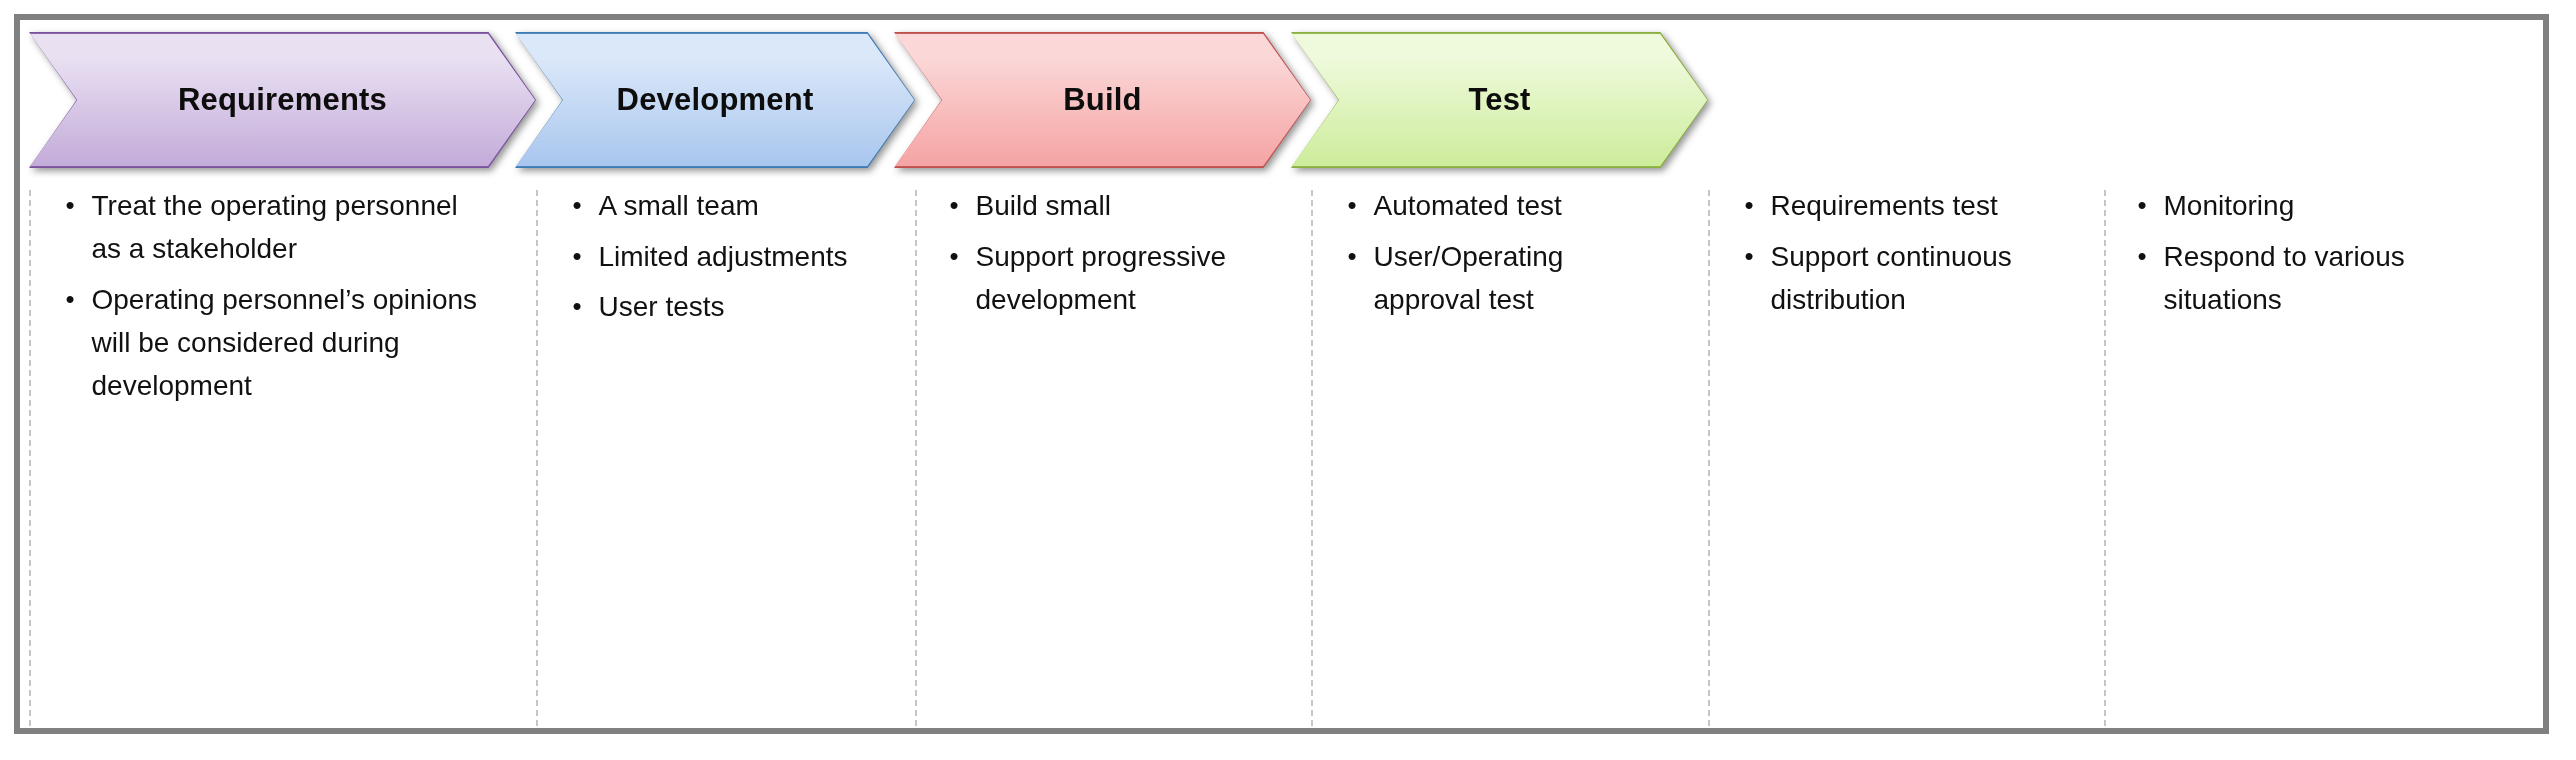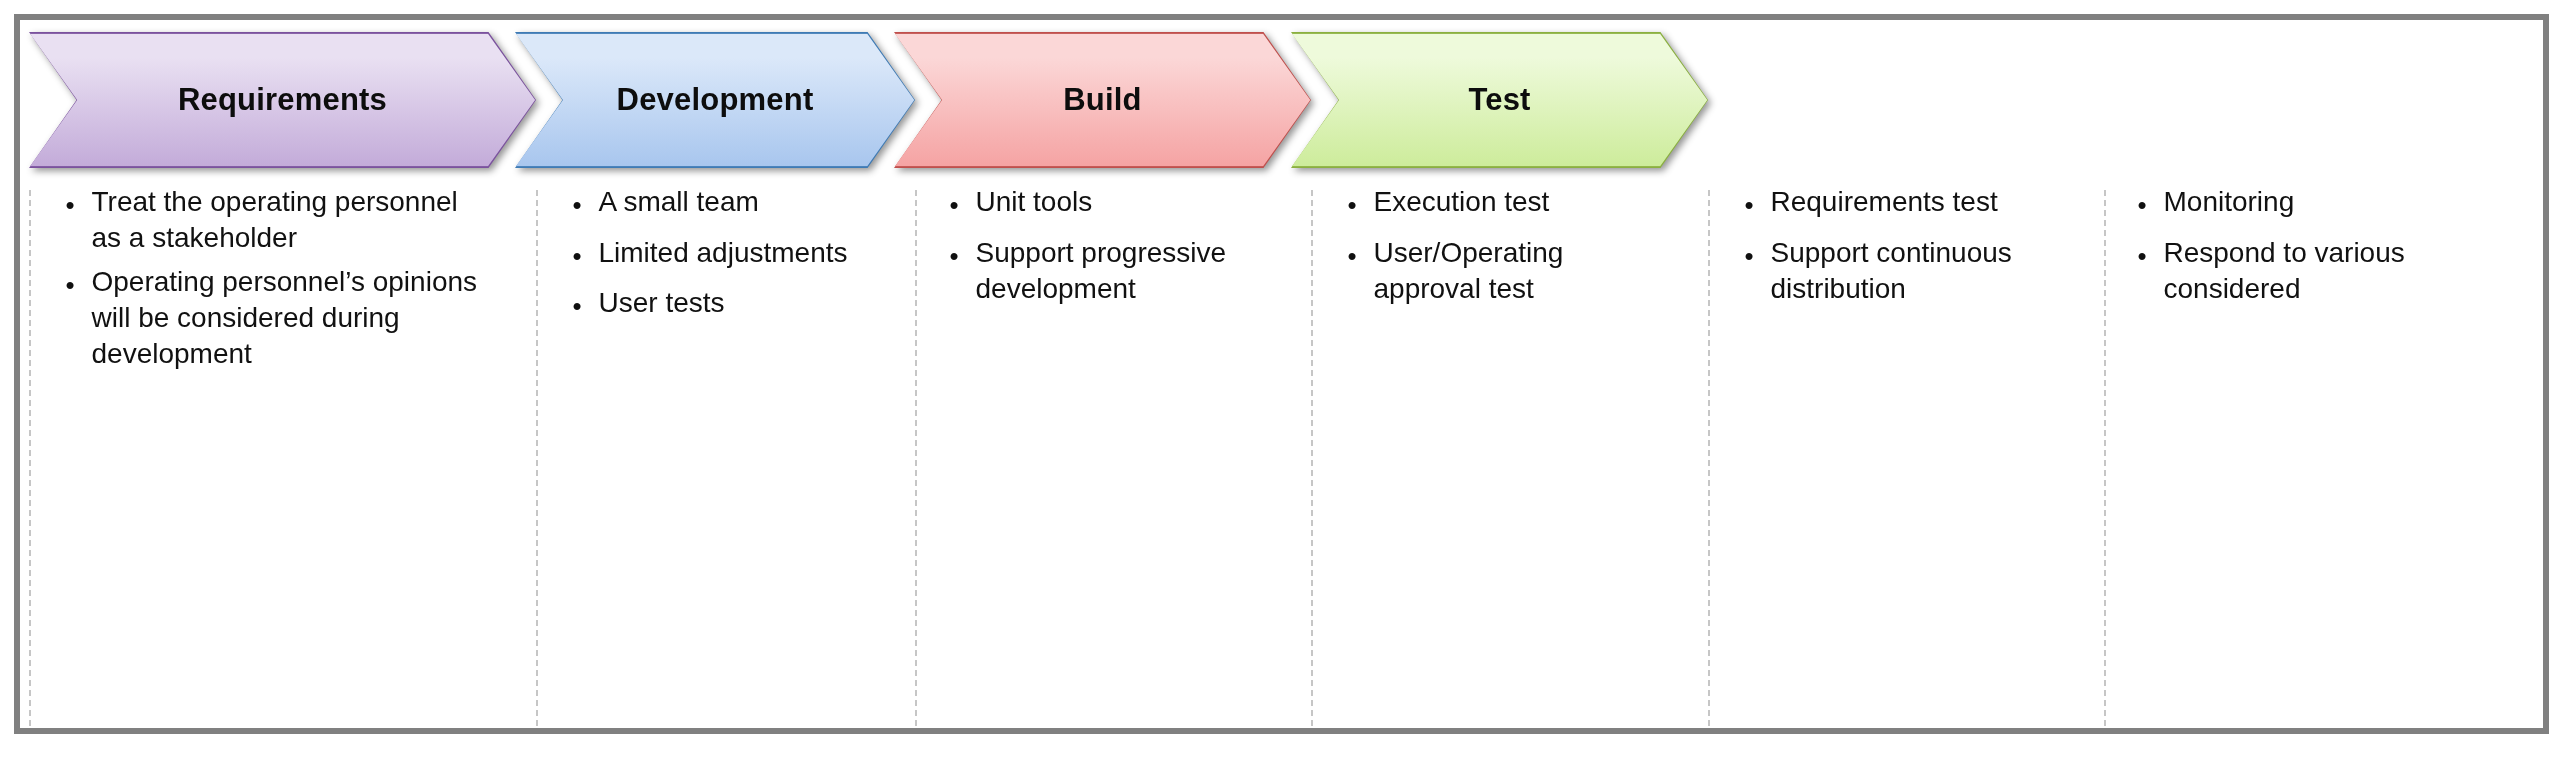--- a/index.html
+++ b/index.html
@@ -105,21 +105,21 @@
     width: 26px;
     font-size: 26px;
     line-height: 43px;
     color: #101010;
     text-align: left;
     padding-left: 1.5px;
   }
   ul.bullets li .txt {
     flex: 1 1 auto;
     font-size: 28px;
-    line-height: 36px;
+    line-height: 43px;
     color: #111111;
     font-weight: normal;
   }
 </style>
 </head>
 <body>
 
 <div id="canvas">
 
   <div id="frame"></div>
@@ -176,34 +176,34 @@
             <span class="dot">•</span>
             <span class="txt">User tests</span>
           </li>
         </ul>
       </div>
       <div class="vsep" style="left: 915px; border-left-color: rgb(198, 198, 198);"></div>
       <div class="col" style="left: 948px; width: 329px;">
         <ul class="bullets">
           <li>
             <span class="dot">•</span>
-            <span class="txt">Unit tools</span>
+            <span class="txt">Build small</span>
           </li>
           <li>
             <span class="dot">•</span>
             <span class="txt">Support progressive development</span>
           </li>
         </ul>
       </div>
       <div class="vsep" style="left: 1311px; border-left-color: rgb(198, 198, 198);"></div>
       <div class="col" style="left: 1346px; width: 329px;">
         <ul class="bullets">
           <li>
             <span class="dot">•</span>
-            <span class="txt">Execution test</span>
+            <span class="txt">Automated test</span>
           </li>
           <li>
             <span class="dot">•</span>
             <span class="txt">User/Operating approval test</span>
           </li>
         </ul>
       </div>
       <div class="vsep" style="left: 1708px; border-left-color: rgb(198, 198, 198);"></div>
       <div class="col" style="left: 1743px; width: 322px;">
         <ul class="bullets">
@@ -219,20 +219,20 @@
       </div>
       <div class="vsep" style="left: 2104px; border-left-color: rgb(198, 198, 198);"></div>
       <div class="col" style="left: 2136px; width: 329px;">
         <ul class="bullets">
           <li>
             <span class="dot">•</span>
             <span class="txt">Monitoring</span>
           </li>
           <li>
             <span class="dot">•</span>
-            <span class="txt">Respond to various considered</span>
+            <span class="txt">Respond to various situations</span>
           </li>
         </ul>
       </div>
     </div>
 
 </div>
 
 
 </body></html>

